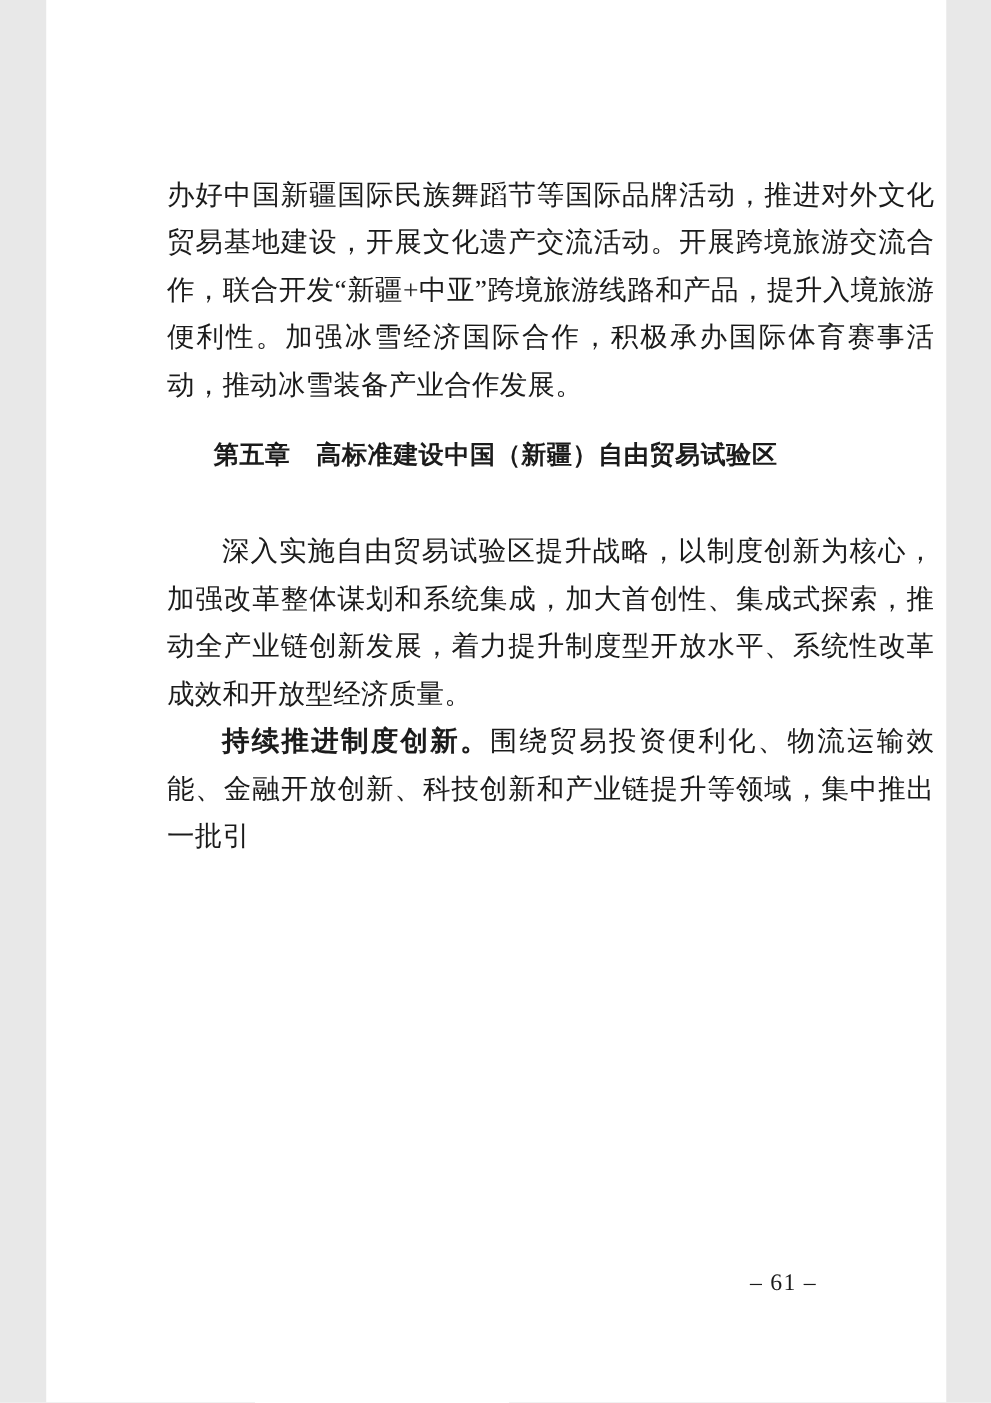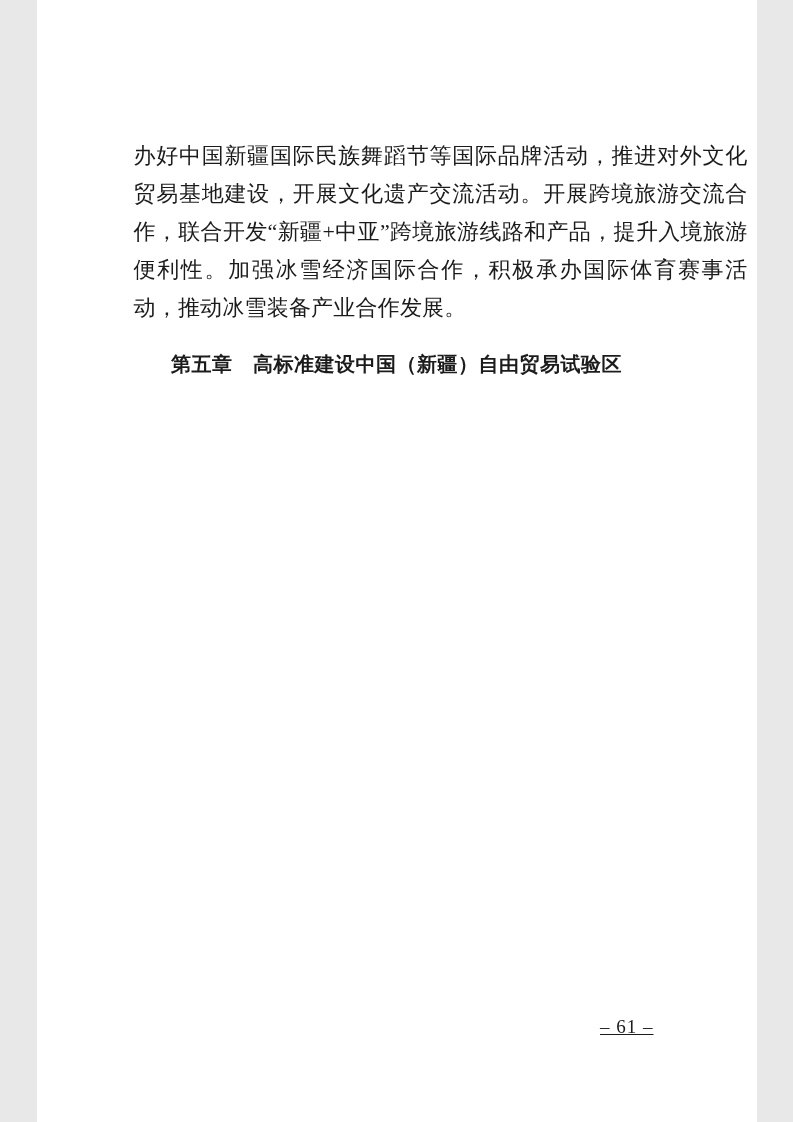--- a/index.html
+++ b/index.html
@@ -52,33 +52,34 @@
   .footer {
     position: absolute;
     top: 1013px;
     left: 0;
     right: 103px;
     text-align: right;
     font-size: 19px;
     line-height: 28px;
     letter-spacing: 1px;
     color: #1b1b1b;
-    text-decoration: underline;
   }
 </style>
 </head>
 <body>
 
 <div class="page">
   <div class="content">
 
     <p class="para"><span class="body-text">办好中国新疆国际民族舞蹈节等国际品牌活动，推进对外文化贸易基地建设，开展文化遗产交流活动。开展跨境旅游交流合作，联合开发“新疆+中亚”跨境旅游线路和产品，提升入境旅游便利性。加强冰雪经济国际合作，积极承办国际体育赛事活动，推动冰雪装备产业合作发展。</span></p>
 
 
     <h2 class="chapter">第五章　高标准建设中国（新疆）自由贸易试验区</h2>
 
+    <p class="para indent"><span class="body-text">深入实施自由贸易试验区提升战略，以制度创新为核心，加强改革整体谋划和系统集成，加大首创性、集成式探索，推动全产业链创新发展，着力提升制度型开放水平、系统性改革成效和开放型经济质量。</span></p>
 
 
+    <p class="para indent"><b class="lead">持续推进制度创新。</b><span class="body-text">围绕贸易投资便利化、物流运输效能、金融开放创新、科技创新和产业链提升等领域，集中推出一批引</span></p>
 
   </div>
 
   <div class="footer">– 61 –</div>
 </div>
 
 </body></html>

